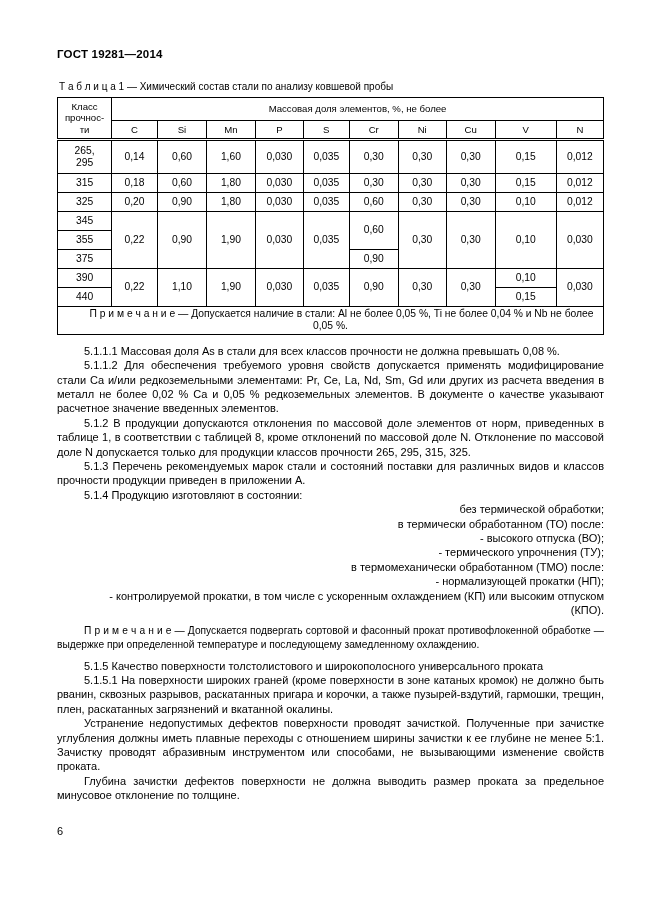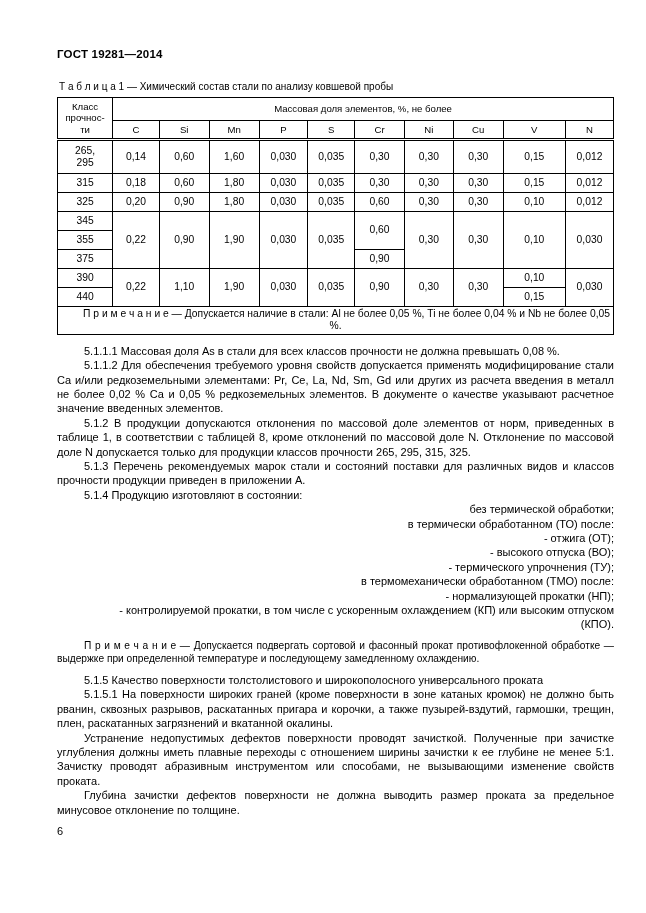--- a/index.html
+++ b/index.html
@@ -1,20 +1,20 @@
 <!DOCTYPE html>
 <html><head>
 <meta charset="utf-8">
 <style>
   html, body { margin:0; padding:0; background:#fff; }
   body {
     width:646px; height:913px; position:relative; overflow:hidden;
     font-family:"Liberation Sans", sans-serif; color:#000;
   }
-  .page { box-sizing:border-box; padding:48px 32px 0 57px; }
+  .page { box-sizing:border-box; padding:48px 42px 0 57px; }
   .doc-code { font-size:11.5px; font-weight:bold; letter-spacing:0.2px; margin:0 0 21px 0; }
   .table-caption { font-size:10px; margin:0 2px 5px 2px; }
 
   table.gost { border-collapse:collapse; width:100%; table-layout:fixed; }
   table.gost th, table.gost td {
     border:1px solid #000; font-weight:normal; text-align:center;
     vertical-align:middle; padding:1px 2px; font-size:10.3px; line-height:1.2;
   }
   table.gost thead th { font-size:9.6px; }
   .thead-bottom { border-bottom:3px double #000 !important; }
@@ -169,21 +169,20 @@
   </table>
 
   <div class="bodytext">
     <p>5.1.1.1 Массовая доля As в стали для всех классов прочности не должна превышать 0,08 %.</p>
     <p>5.1.1.2 Для обеспечения требуемого уровня свойств допускается применять модифицирование стали Ca и/или редкоземельными элементами: Pr, Ce, La, Nd, Sm, Gd или других из расчета введения в металл не более 0,02 % Ca и 0,05 % редкоземельных элементов. В документе о качестве указывают расчетное значение введенных элементов.</p>
     <p>5.1.2 В продукции допускаются отклонения по массовой доле элементов от норм, приведенных в таблице 1, в соответствии с таблицей 8, кроме отклонений по массовой доле N. Отклонение по массовой доле N допускается только для продукции классов прочности 265, 295, 315, 325.</p>
     <p>5.1.3 Перечень рекомендуемых марок стали и состояний поставки для различных видов и классов прочности продукции приведен в приложении А.</p>
     <p>5.1.4 Продукцию изготовляют в состоянии:</p>
     <div class="line">без термической обработки;</div>
     <div class="line">в термически обработанном (ТО) после:</div>
-    <div class="line">- отжига (ОТ);</div>
     <div class="line">- высокого отпуска (ВО);</div>
     <div class="line">- термического упрочнения (ТУ);</div>
     <div class="line">в термомеханически обработанном (ТМО) после:</div>
     <div class="line">- нормализующей прокатки (НП);</div>
     <div class="line">- контролируемой прокатки, в том числе с ускоренным охлаждением (КП) или высоким отпуском (КПО).</div>
     <p class="note-para">П р и м е ч а н и е — Допускается подвергать сортовой и фасонный прокат противофлокенной обработке — выдержке при определенной температуре и последующему замедленному охлаждению.</p>
     <p>5.1.5 Качество поверхности толстолистового и широкополосного универсального проката</p>
     <p>5.1.5.1 На поверхности широких граней (кроме поверхности в зоне катаных кромок) не должно быть рванин, сквозных разрывов, раскатанных пригара и корочки, а также пузырей-вздутий, гармошки, трещин, плен, раскатанных загрязнений и вкатанной окалины.</p>
     <p>Устранение недопустимых дефектов поверхности проводят зачисткой. Полученные при зачистке углубления должны иметь плавные переходы с отношением ширины зачистки к ее глубине не менее 5:1. Зачистку проводят абразивным инструментом или способами, не вызывающими изменение свойств проката.</p>
     <p>Глубина зачистки дефектов поверхности не должна выводить размер проката за предельное минусовое отклонение по толщине.</p>

